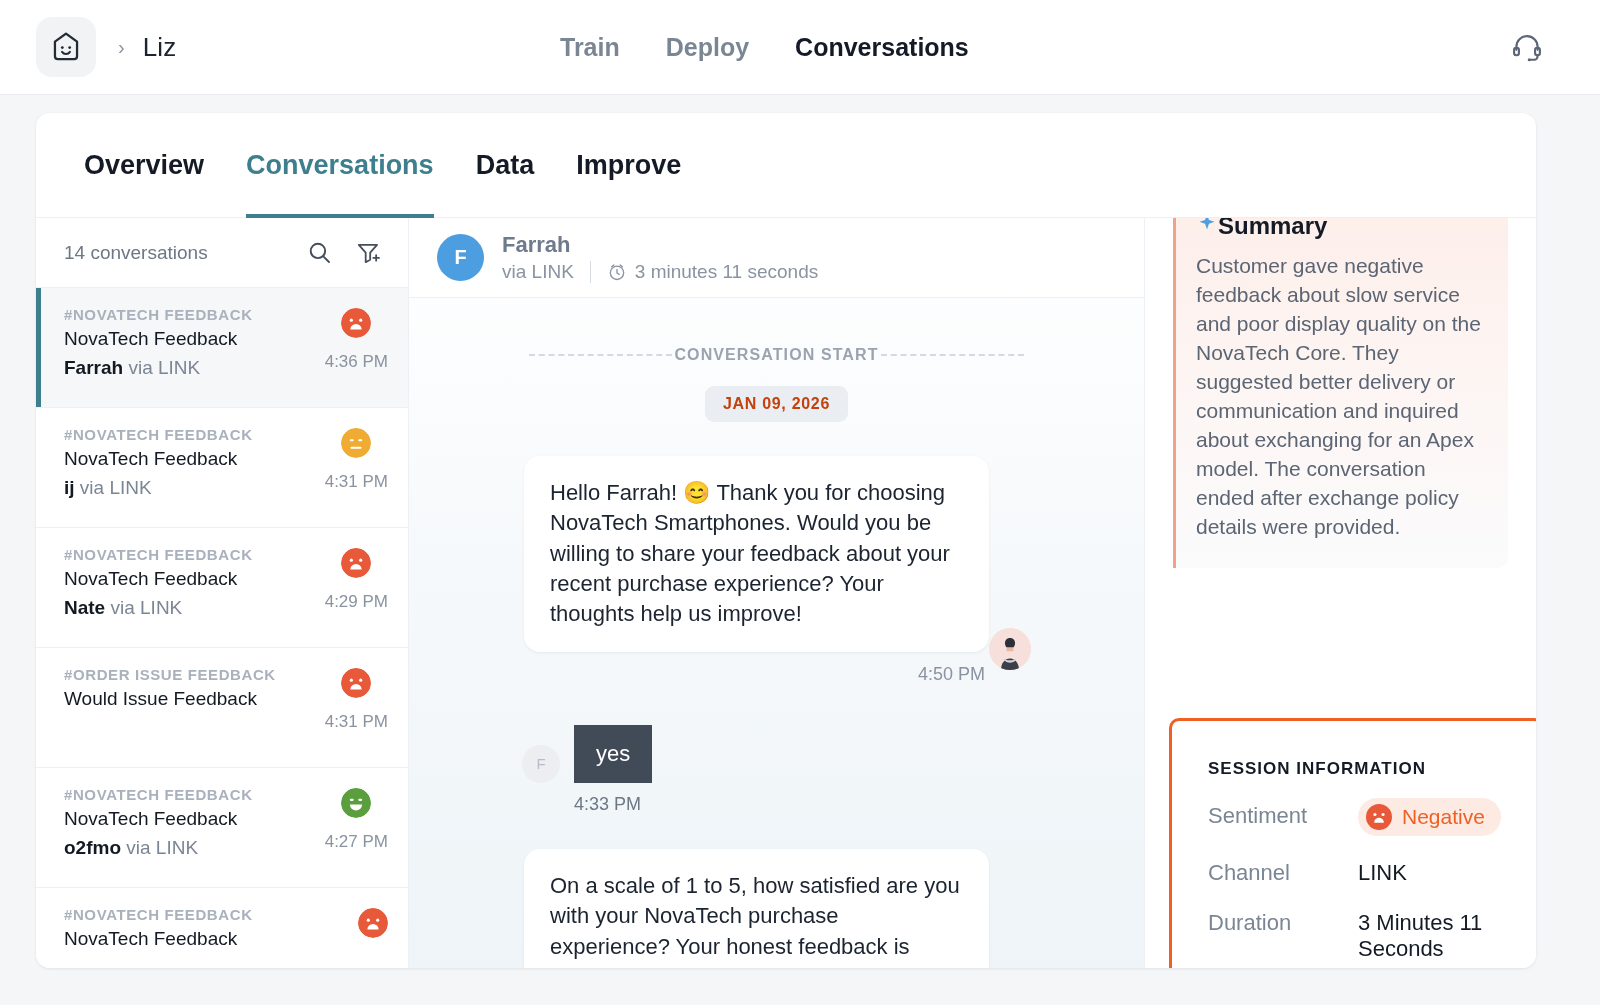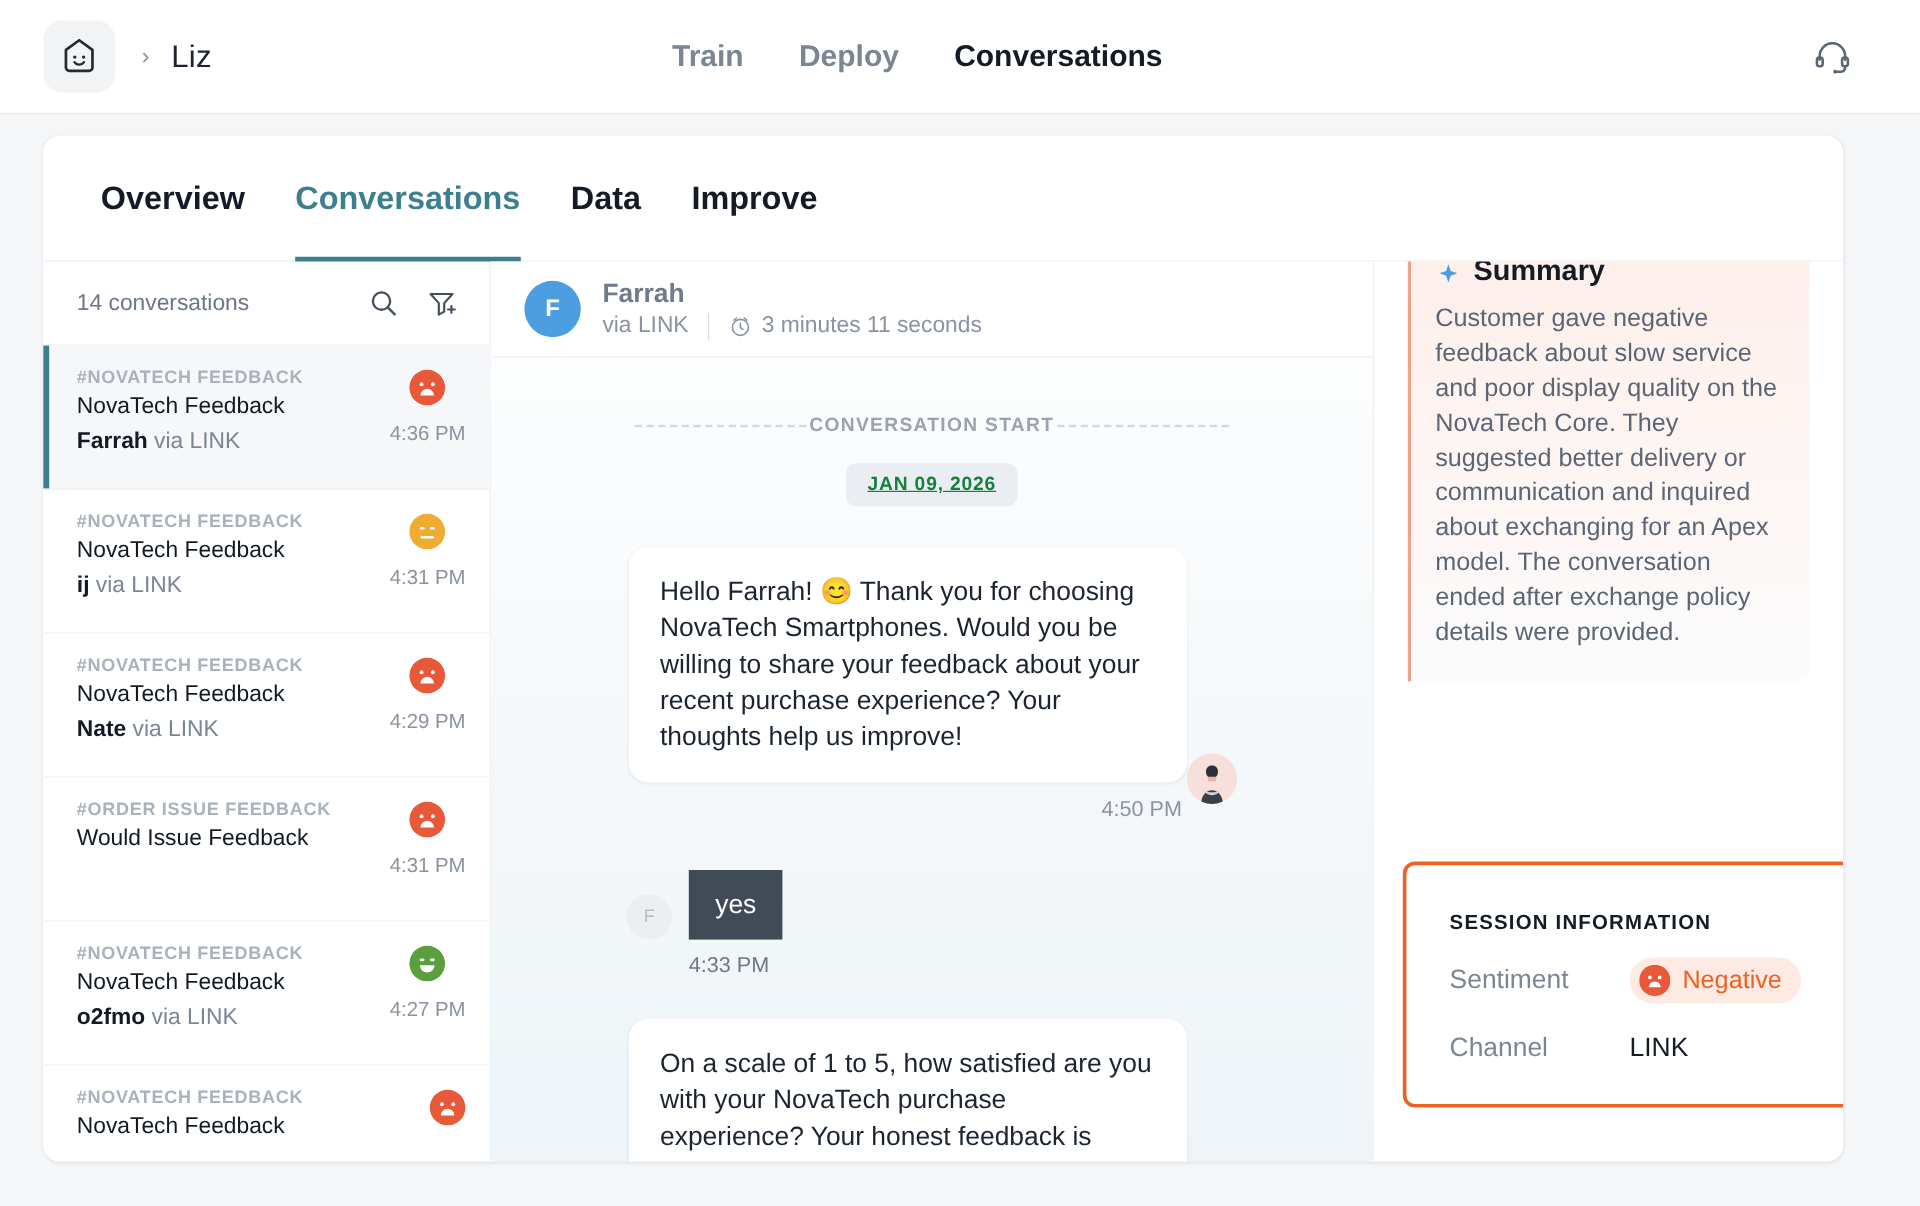--- a/index.html
+++ b/index.html
@@ -114,23 +114,23 @@
   .msgs { padding: 48px 0 0 0; }
   .startrow {
     display: flex; align-items: center; justify-content: flex-start;
     gap: 2px; padding: 0 120px;
   }
   .dash { flex: 1; border-top: 2px dashed #d3d9e0; }
   .startlbl { font-size: 16px; font-weight: bold; letter-spacing: 1.1px; color: #9aa3b0; }
 
   .datepill {
     margin: 22px auto 0; width: max-content;
-    background: #eaedf1; color: #15803d;
+    background: #eaedf1; color: #c2410c;
     font-size: 16px; font-weight: bold; letter-spacing: .7px;
-    padding: 9px 18px; border-radius: 9px; text-decoration: underline;
+    padding: 9px 18px; border-radius: 9px;
   }
 
   .bubblewrap { padding: 0 0 0 115px; margin-top: 34px; position: relative; }
   .bubble-bot {
     background: #fff; border-radius: 16px; padding: 22px 26px;
     max-width: 465px; font-size: 22px; line-height: 1.38; color: #1b2430;
     box-shadow: 0 1px 3px rgba(20,30,45,.07);
   }
   .ts { font-size: 18px; color: #8a93a0; }
   .ts-right { text-align: right; max-width: 465px; margin-top: 12px; padding-right: 4px; }
@@ -154,21 +154,21 @@
   
   .rightcol { width: 392px; border-left: 1px solid #eceff3; background:#fff; position: relative; overflow: hidden; }
 
   .summary {
     margin: 0 28px; padding: 16px 22px 26px 20px;
     background: linear-gradient(180deg,#fdeee9 0%,#fdf4f1 40%,#fbfbfc 100%);
     border-left: 3px solid #f0a288;
     border-radius: 0 10px 10px 0;
     margin-top: -22px;
   }
-  .summary-head { display: flex; align-items: flex-end; gap: 10px; }
+  .summary-head { display: flex; align-items: flex-start; }
   .summary-title { font-size: 24px; font-weight: bold; color: #141b26; }
   .summary-body { font-size: 21px; line-height: 1.38; color: #5b6574; margin-top: 12px; }
 
   .session {
     position: absolute; left: 24px; right: -8px; top: 500px;
     border: 3px solid #ef6024; border-radius: 10px;
     padding: 38px 34px 34px 36px; background: #fff;
   }
   .sec-title {
     font-size: 17px; font-weight: bold; letter-spacing: 1px; color: #141b26;
@@ -423,18 +423,22 @@
               <span>Negative</span>
             </span>
           </div>
         </div>
 
         <div class="row">
           <div class="k">Channel</div>
           <div class="v">LINK</div>
         </div>
 
+        <div class="row">
+          <div class="k">Duration</div>
+          <div class="v">3 Minutes 11 Seconds</div>
+        </div>
 
       </div>
 
     </div>
   </div>
 </div>
 
 </body></html>

